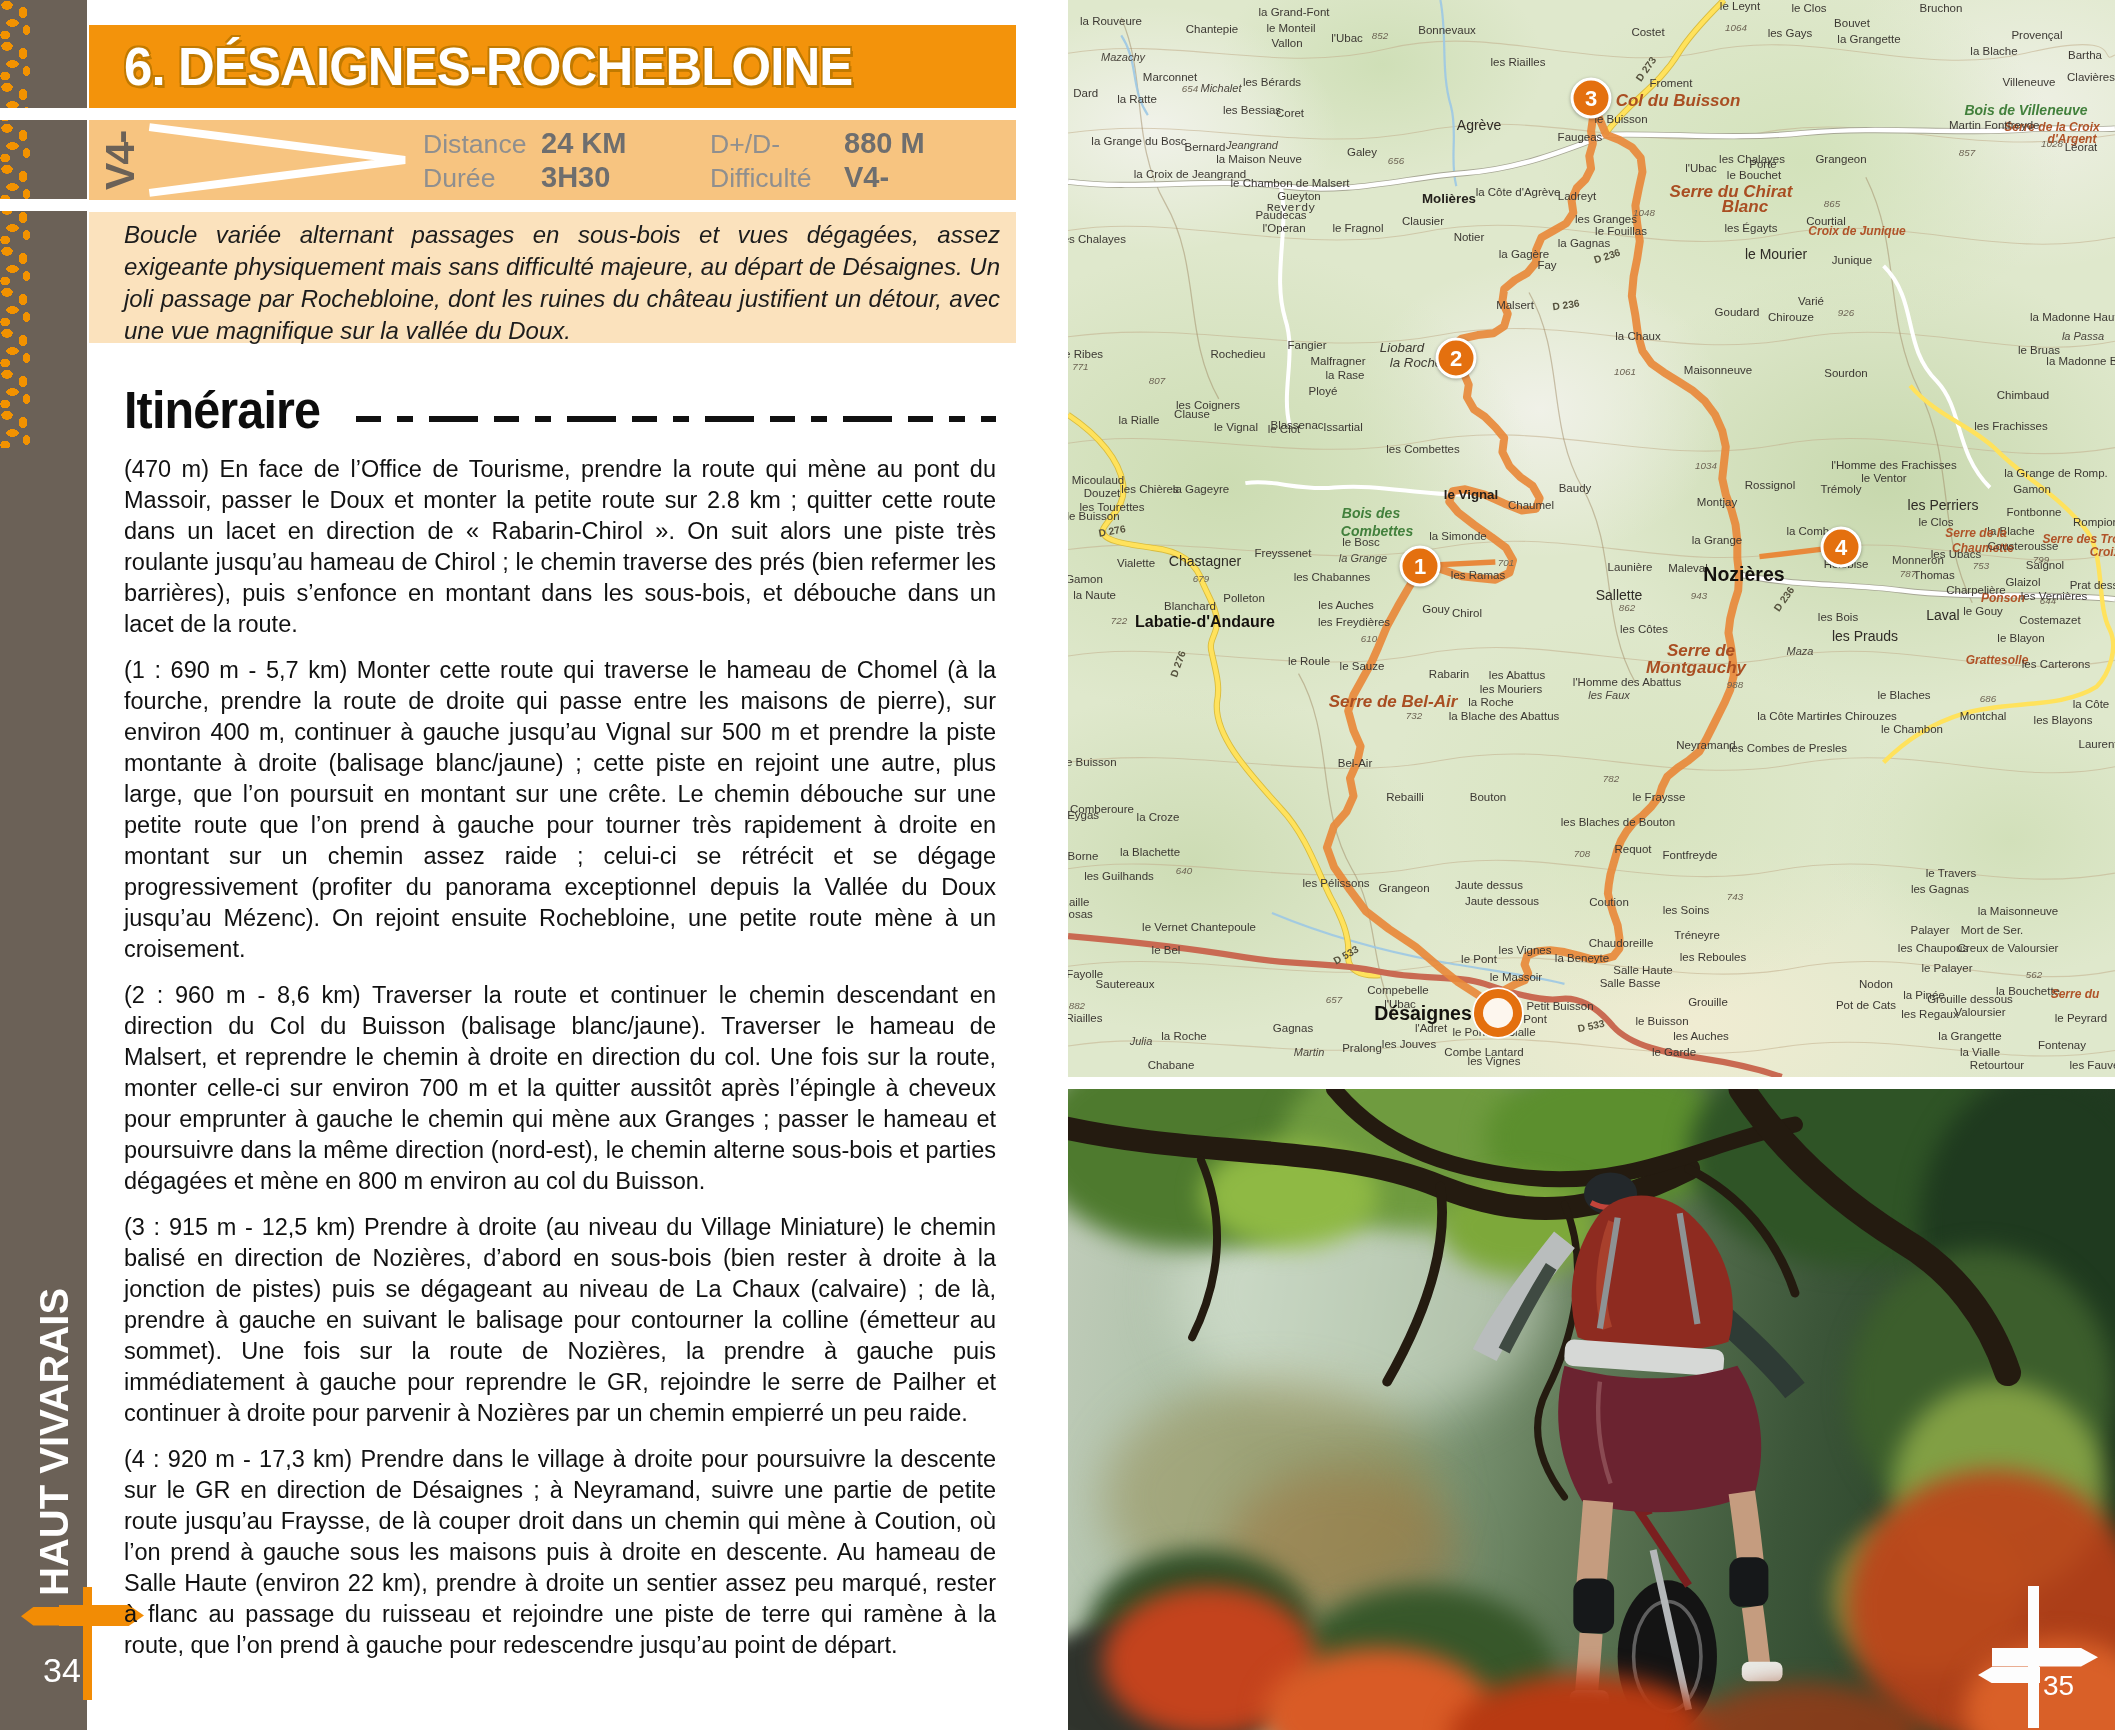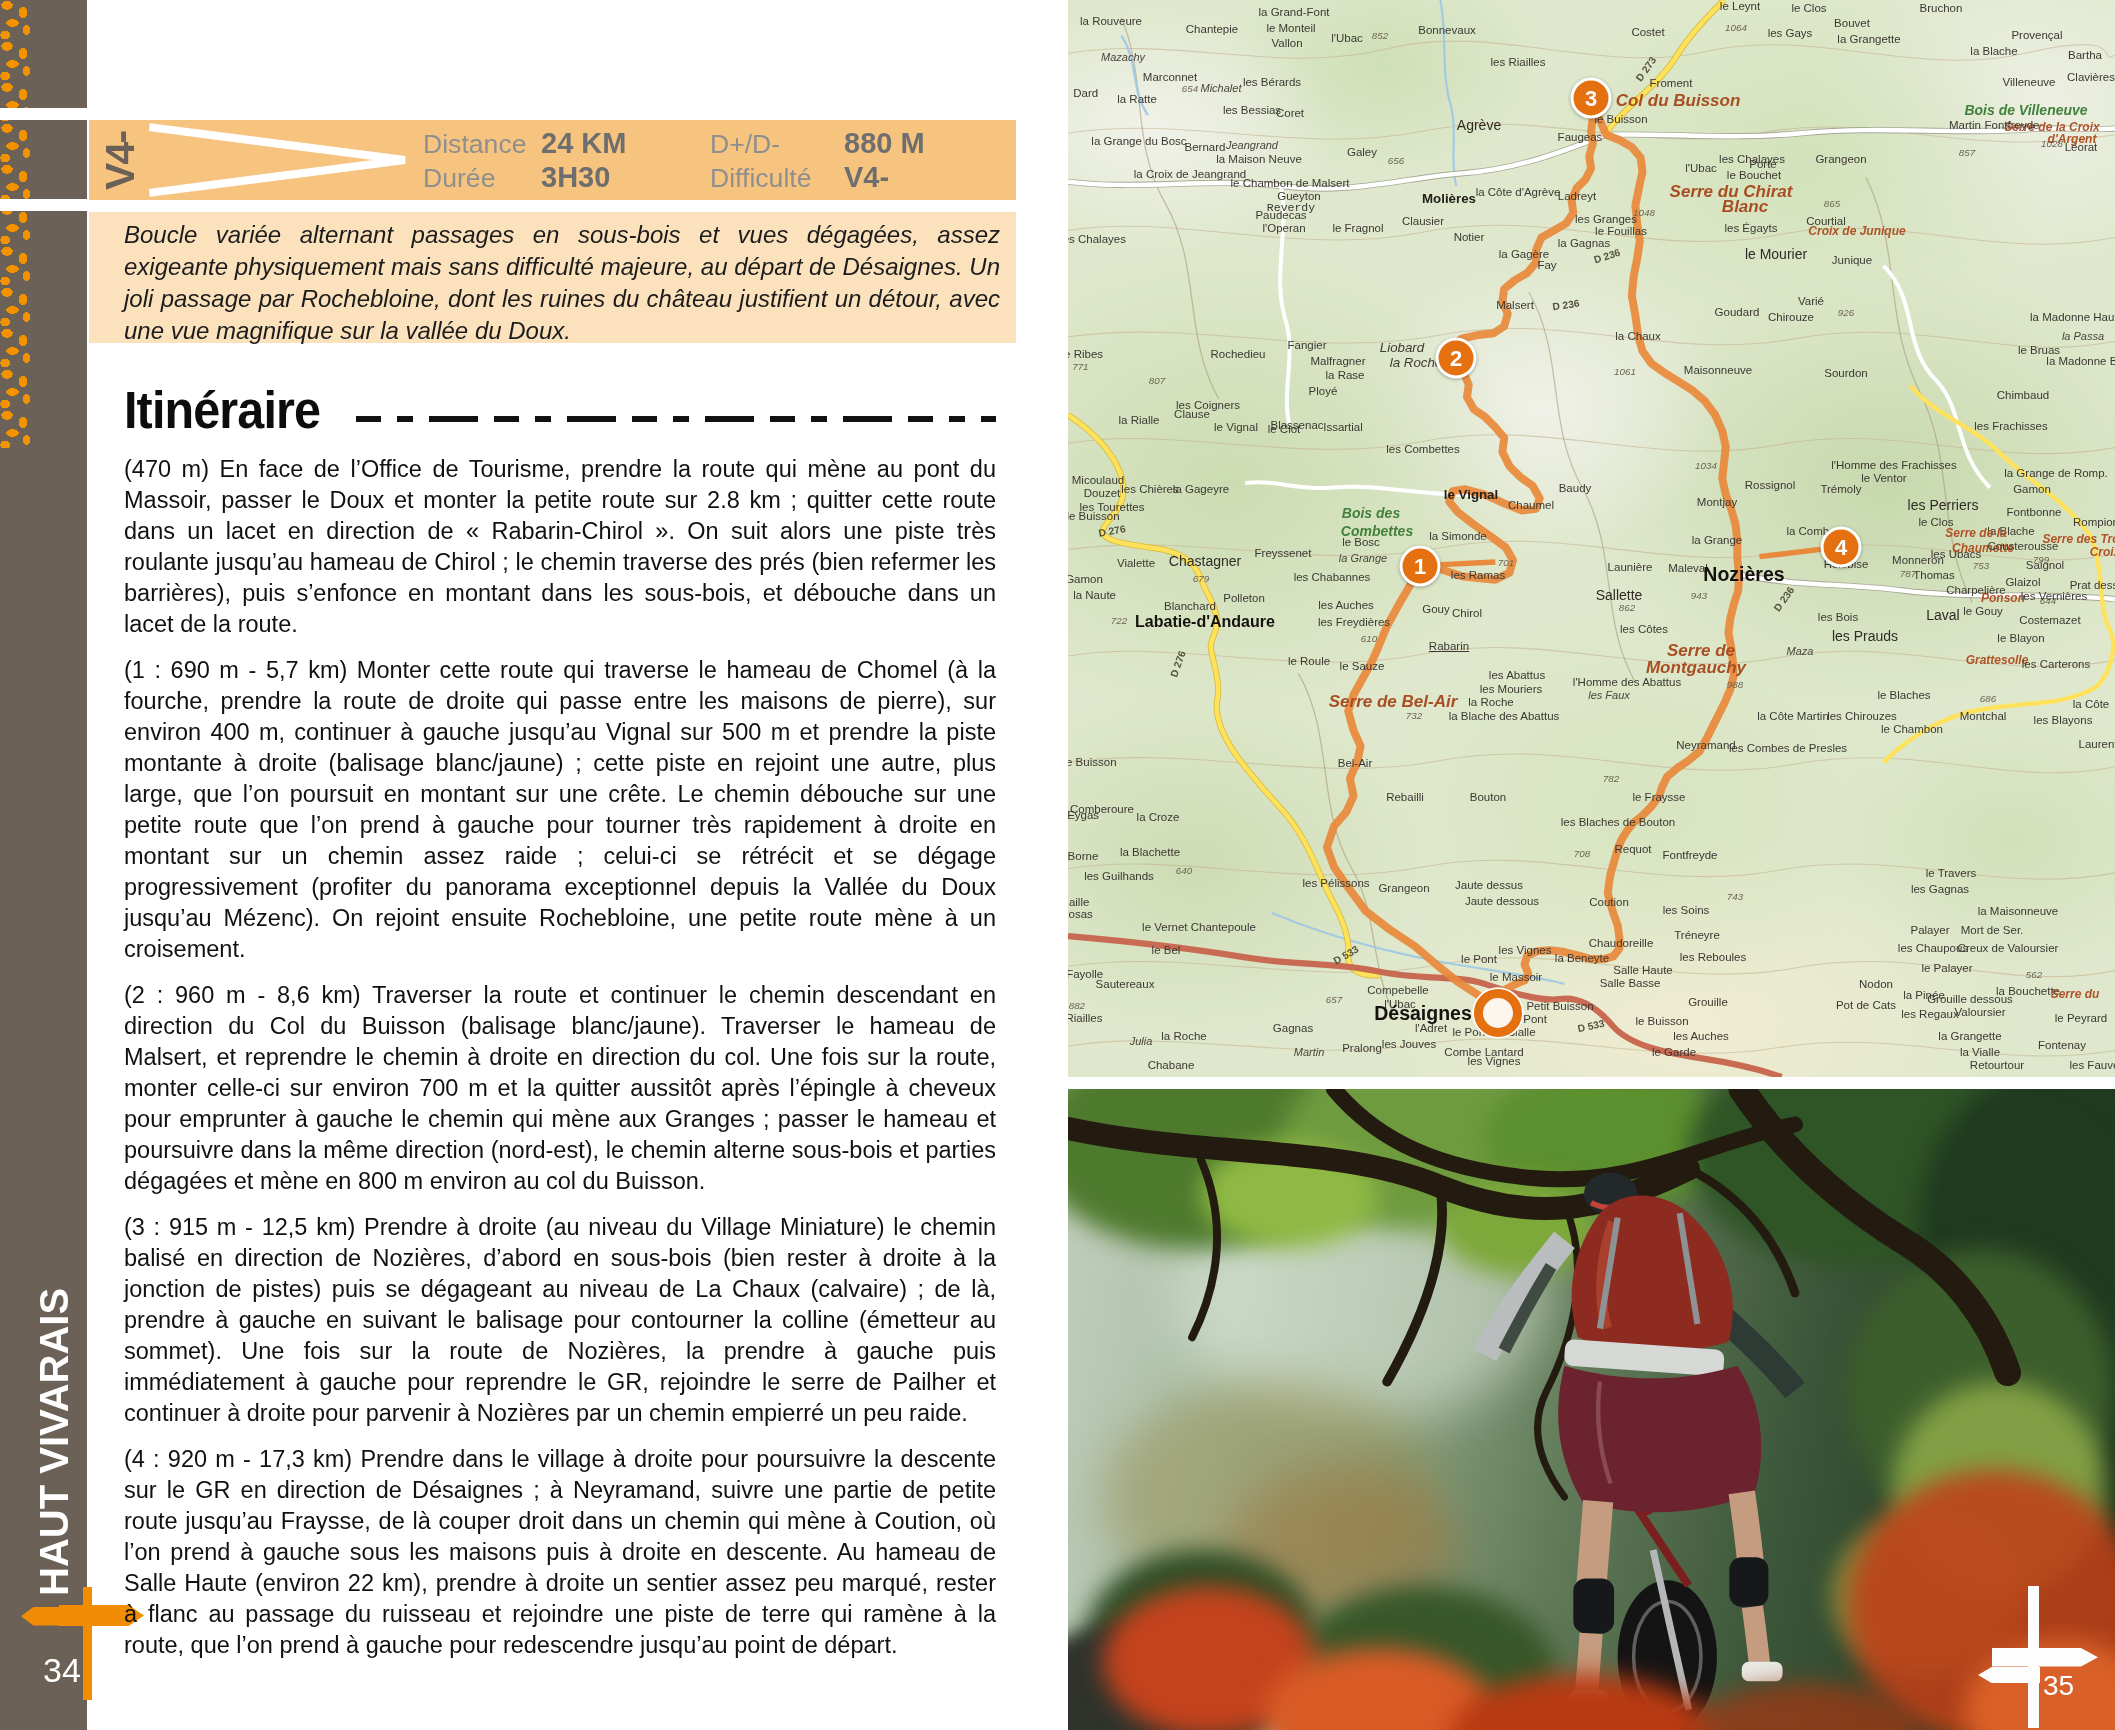--- a/index.html
+++ b/index.html
@@ -117,20 +117,23 @@
     <div class="tread"></div>
     <div class="section-vert">HAUT VIVARAIS</div>
     <div class="pagenum left">34</div>
   </div>
   <div class="sp-o pole"></div>
   <div class="sp-o arrow-r"></div>
   <div class="sp-o arrow-l"></div>
   <div class="gapline" style="top:108px;"></div>
   <div class="gapline" style="top:199px;"></div>
 
+  <div class="band band-title">
+    <h1>6. DÉSAIGNES-ROCHEBLOINE</h1>
+  </div>
 
   <div class="band band-stats">
     <div class="badge-vert">V4-</div>
     <svg class="chevron" width="426" height="80" viewBox="0 0 480 90">
       <polyline points="68,8 356,45 68,82" fill="none" stroke="#ffffff" stroke-width="9"></polyline>
     </svg>
     <div class="stat" style="left:334px;top:8.9px;">
       <span>Distance</span></div>
     <div class="stat" style="left:452px;top:7px;">
       <b>24 KM</b></div>
@@ -353,21 +356,21 @@
         <span class="ml n" style="left: 26.6px; top: 595px;">la Naute</span>
         <span class="ml n" style="left: 122px; top: 606px;">Blanchard</span>
         <span class="ml n" style="left: 176px; top: 598px;">Polleton</span>
         <span class="ml B2" style="left: 137px; top: 622px;">Labatie-d'Andaure</span>
         <span class="ml n" style="left: 278px; top: 605px;">les Auches</span>
         <span class="ml n" style="left: 286px; top: 622px;">les Freydières</span>
         <span class="ml e" style="left: 301px; top: 638px;">610</span>
         <span class="ml e" style="left: 51px; top: 620px;">722</span>
         <span class="ml n" style="left: 368px; top: 609px;">Gouy</span>
         <span class="ml n" style="left: 399px; top: 613px;">Chirol</span>
-        <span class="ml n" style="left: 381px; top: 646px; text-decoration: underline;">Rabarin</span>
+        <span class="ml n" style="left: 381px; top: 674px;">Rabarin</span>
         <span class="ml n" style="left: 241px; top: 661px;">le Roule</span>
         <span class="ml n" style="left: 294px; top: 666px;">le Sauze</span>
         <span class="ml n" style="left: 390px; top: 536px;">la Simonde</span>
         <span class="ml b" style="left: 403px; top: 494px;">le Vignal</span>
         <span class="ml n" style="left: 463px; top: 505px;">Chaumel</span>
         <span class="ml n" style="left: 507px; top: 488px;">Baudy</span>
         <span class="ml e" style="left: 438px; top: 562px;">701</span>
         <span class="ml n" style="left: 410px; top: 575px;">les Ramas</span>
         <span class="ml n" style="left: 562px; top: 567px;">Launière</span>
         <span class="ml n" style="left: 620px; top: 568px;">Maleval</span>

